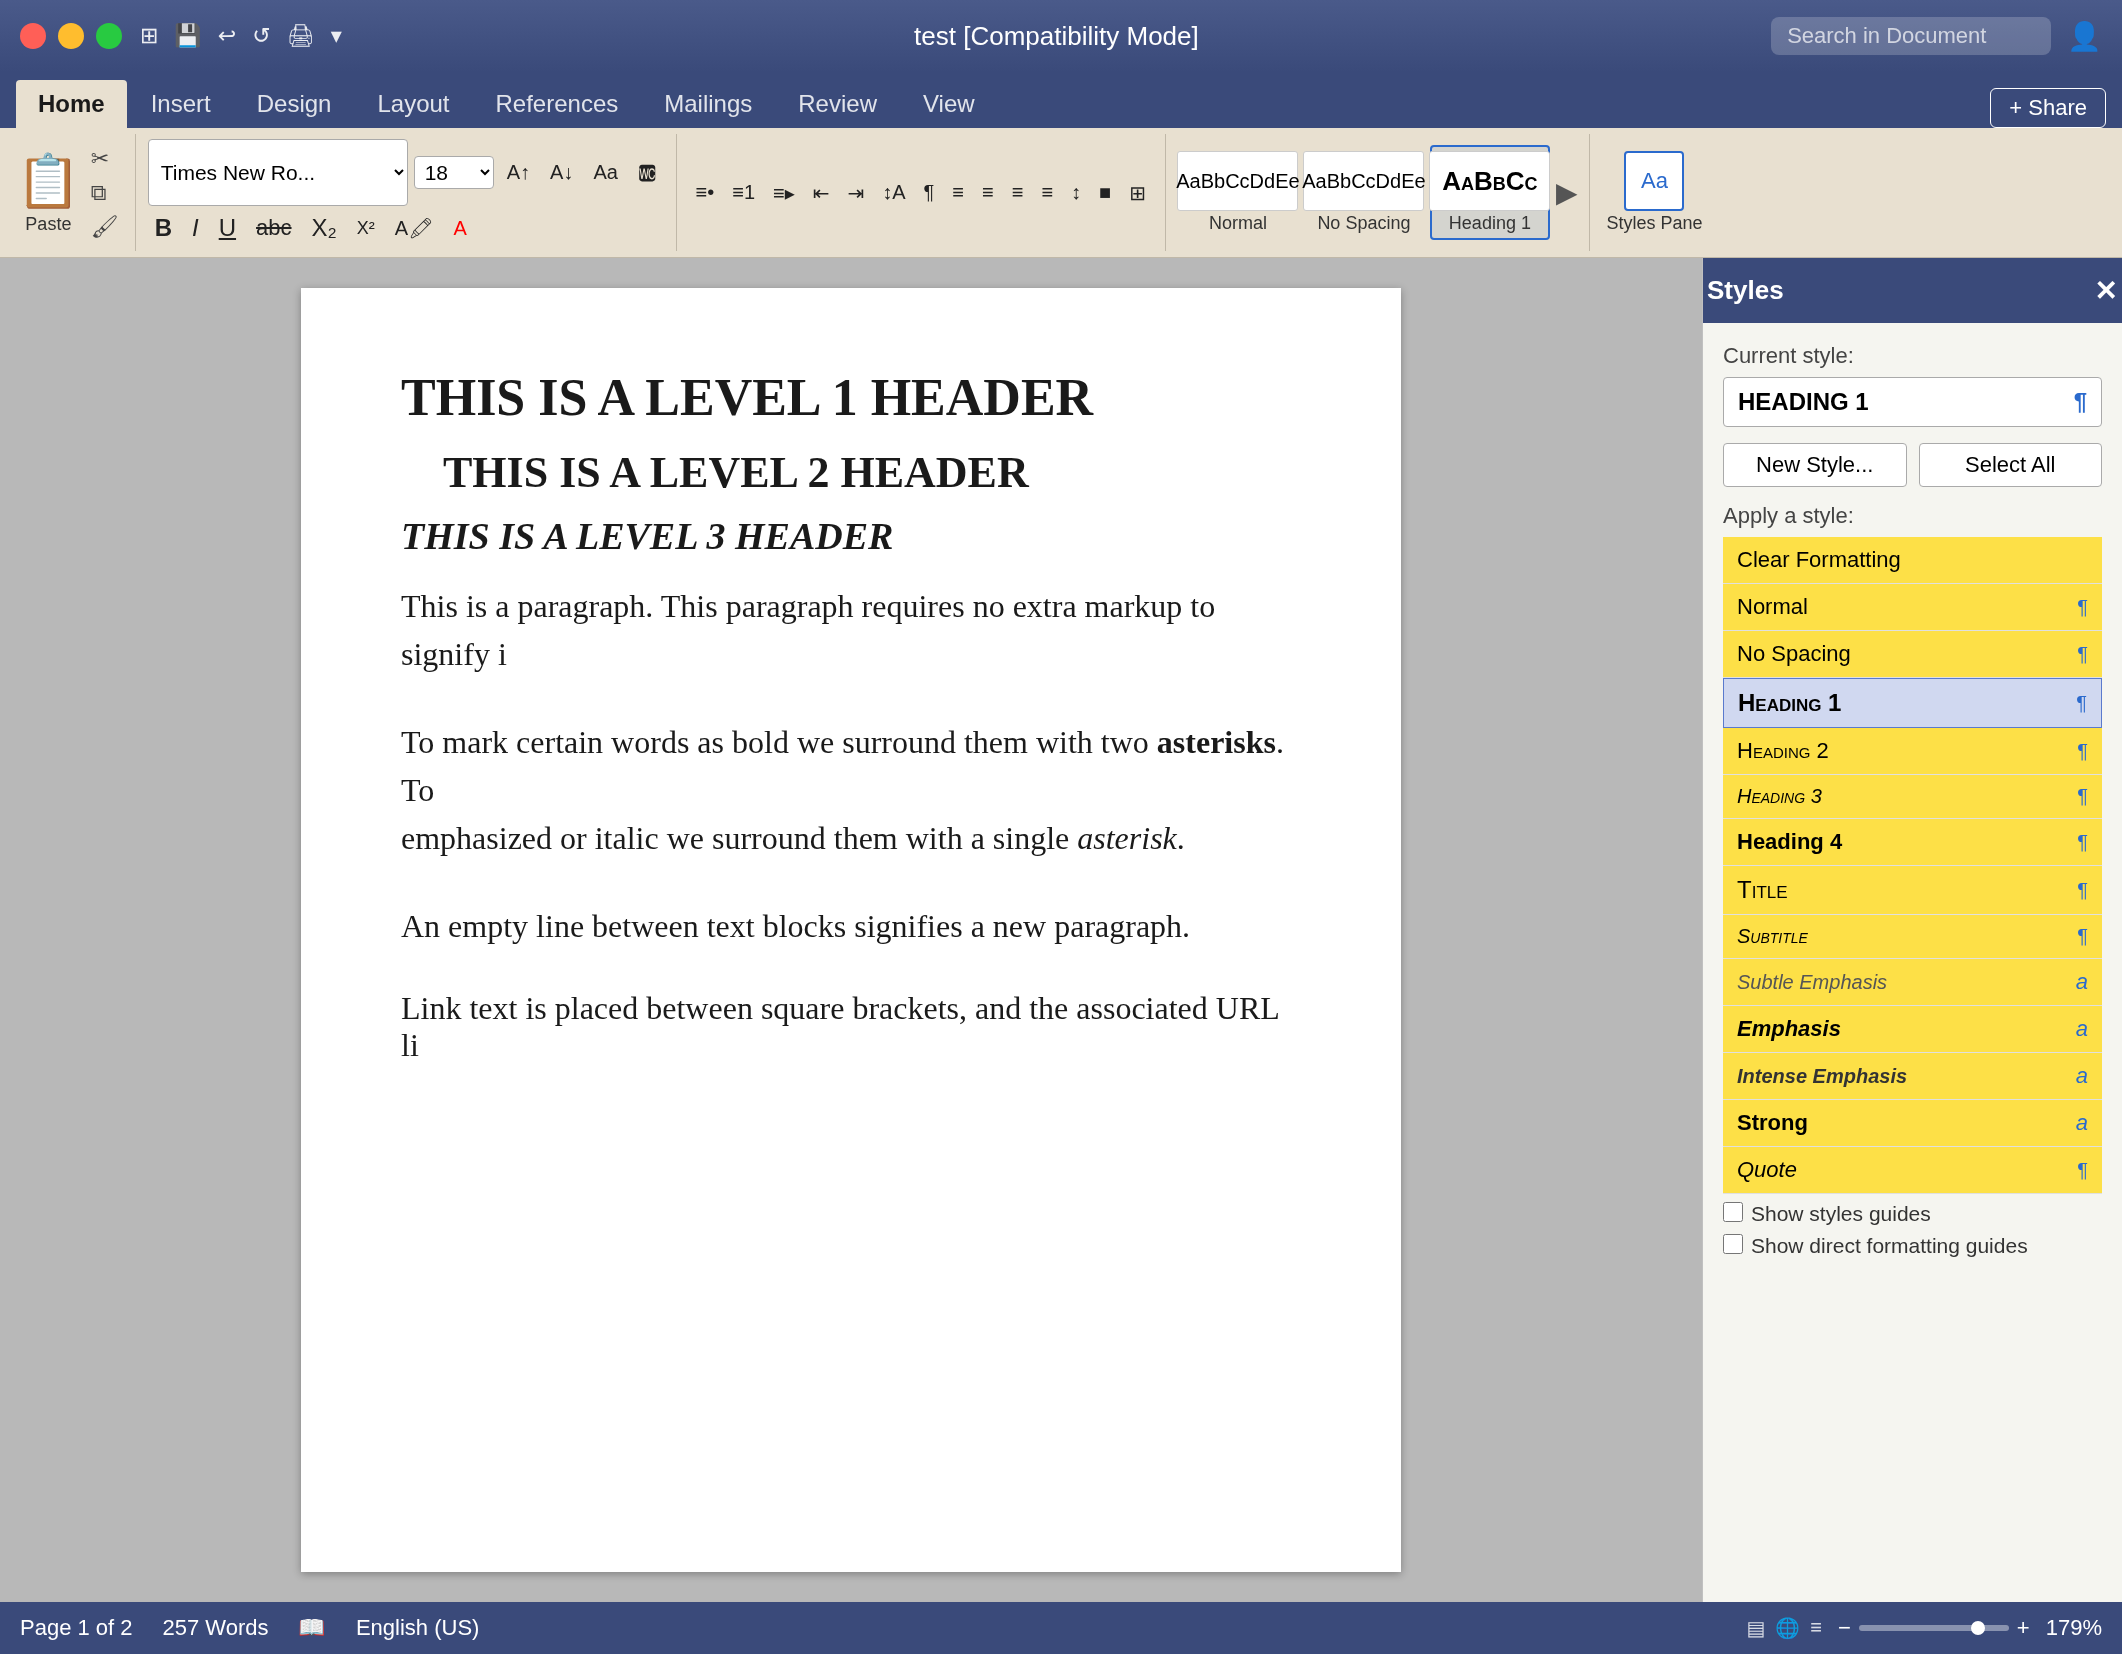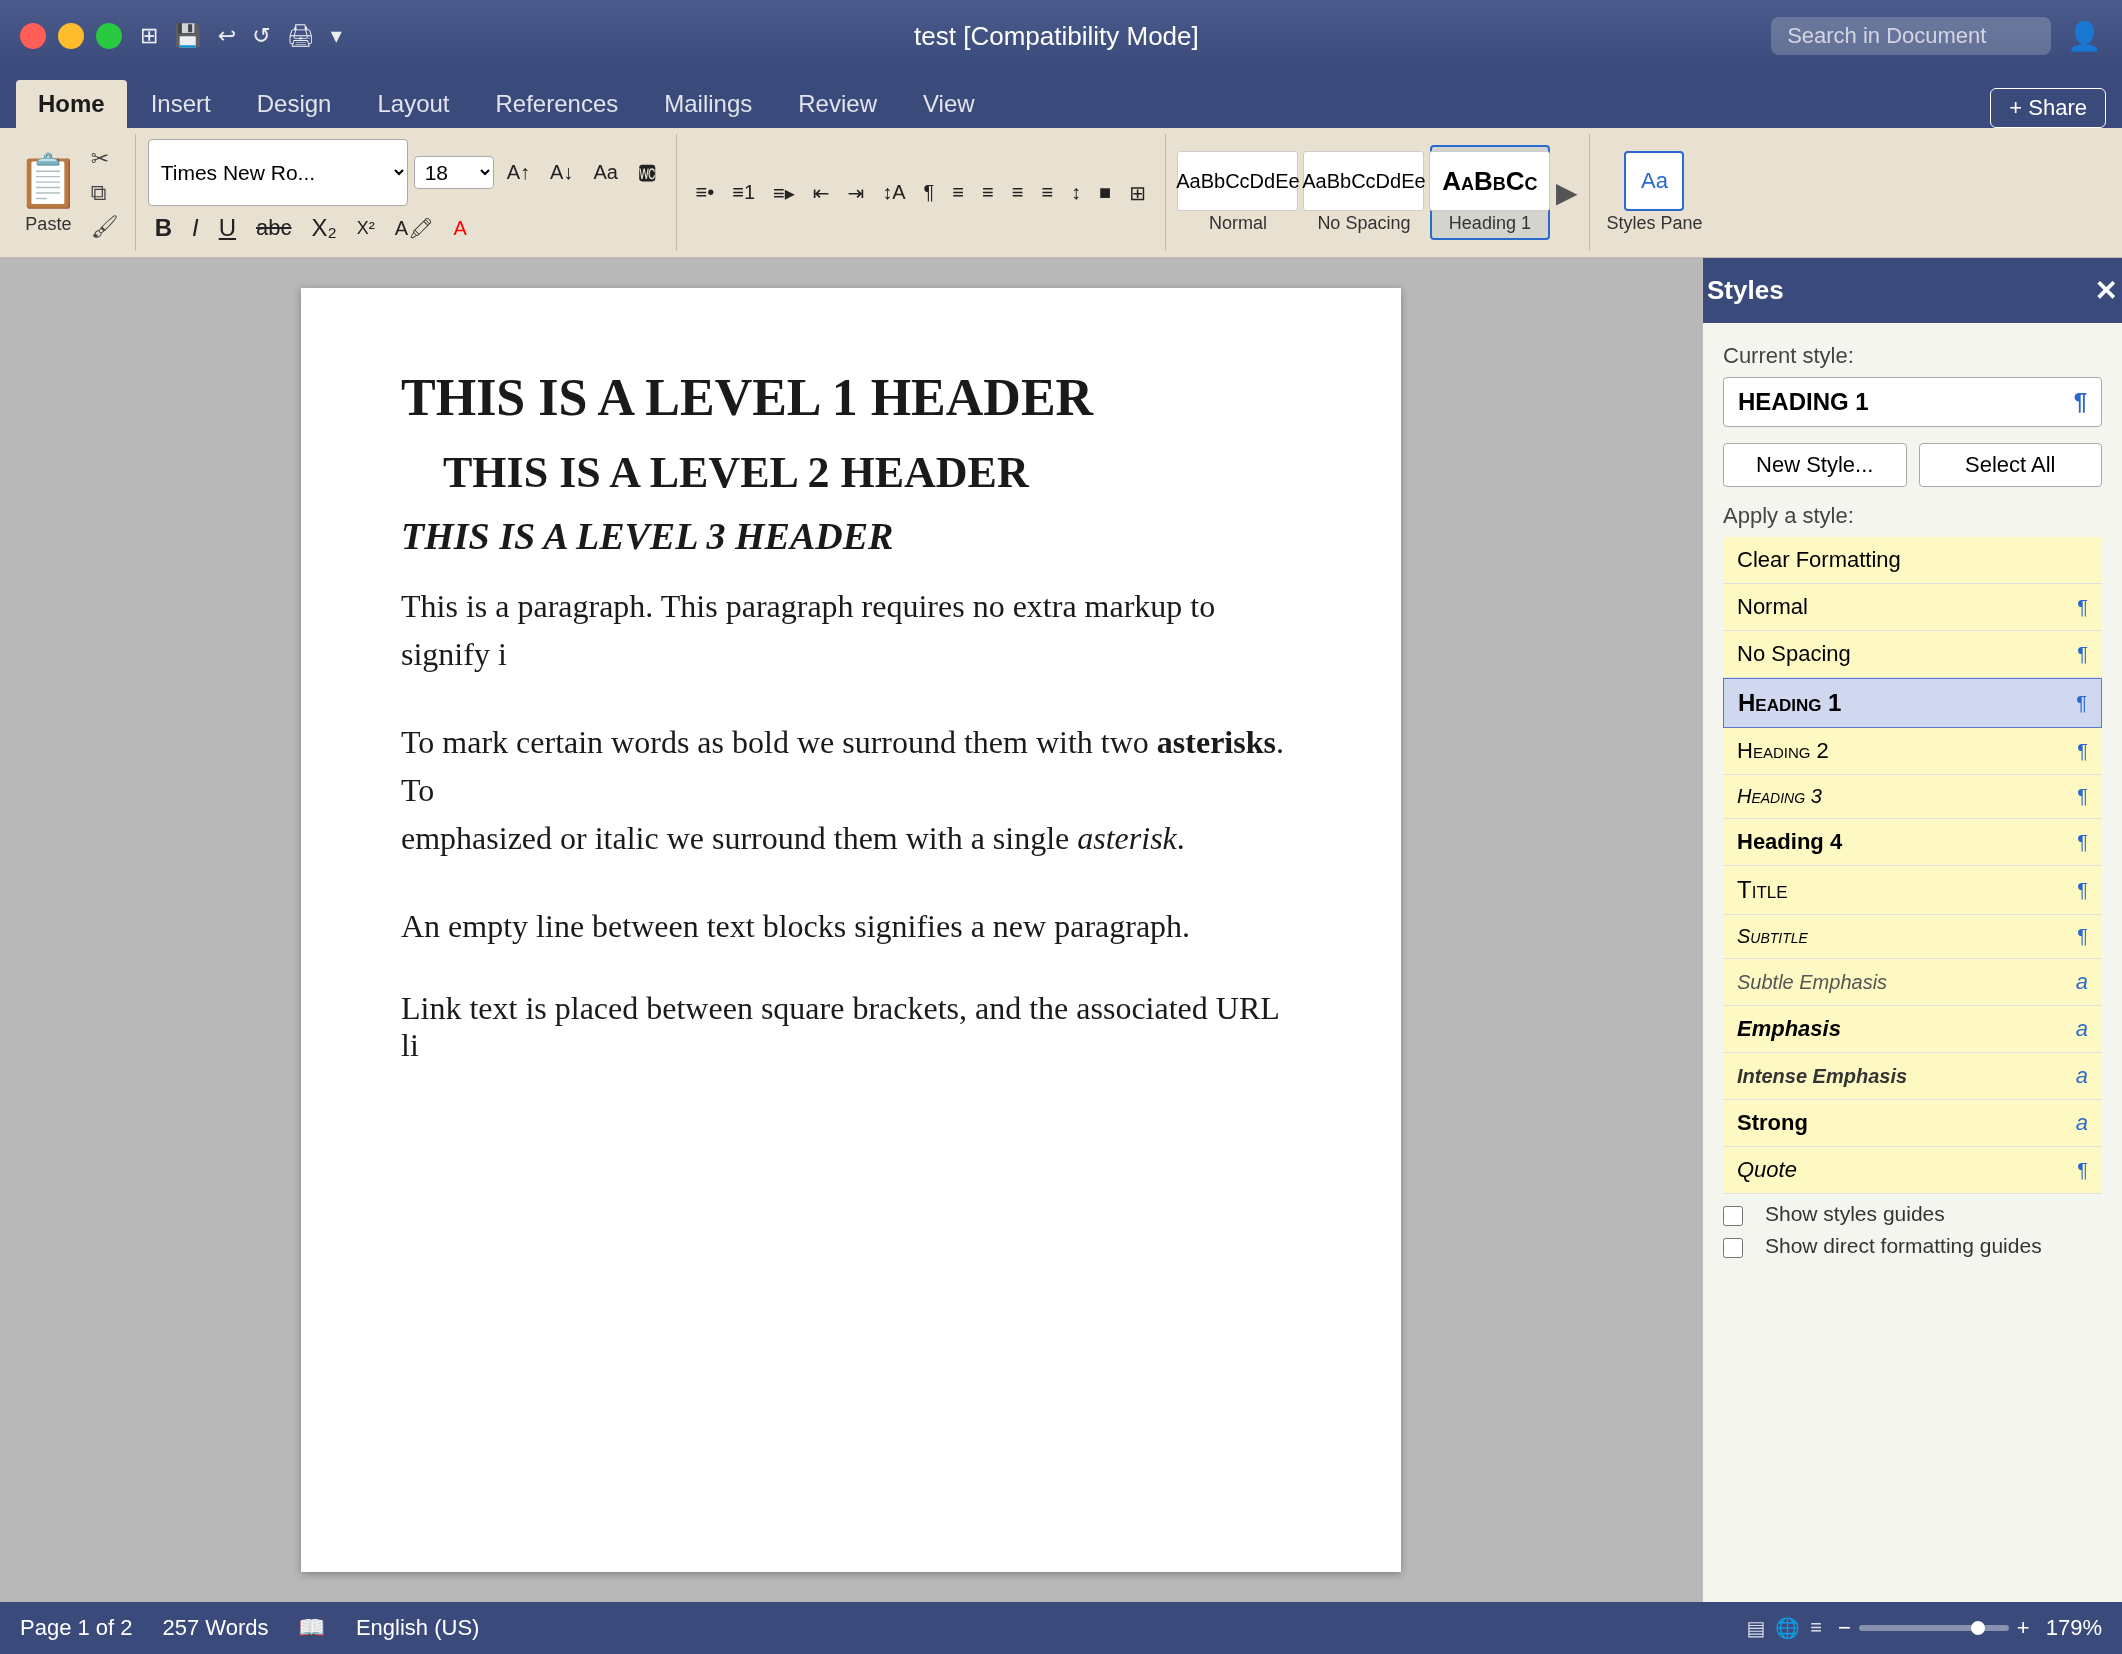--- a/index.html
+++ b/index.html
@@ -250,21 +250,21 @@
     .apply-style-label { font-size: 22px; color: #444; margin-bottom: 8px; }
     .style-list { display: flex; flex-direction: column; gap: 0; }
     .style-item {
       padding: 10px 14px;
       font-size: 22px;
       cursor: pointer;
       display: flex;
       align-items: center;
       justify-content: space-between;
       border-bottom: 1px solid #e0e0e0;
-      background: #fef9c3;
+      background: #fde047;
     }
     .style-item.selected { background: #d0d8f0; border: 1px solid #5a7acd; }
     .style-item-marker { color: #2a6acd; font-size: 20px; }
     .style-item-marker-a { color: #2a6acd; font-size: 22px; font-style: italic; }
     .style-heading1 { font-variant: small-caps; font-weight: bold; font-size: 24px; }
     .style-heading2 { font-variant: small-caps; font-size: 22px; }
     .style-heading3 { font-variant: small-caps; font-style: italic; font-size: 20px; }
     .style-heading4 { font-weight: bold; font-size: 22px; }
     .style-title { font-variant: small-caps; font-size: 24px; }
     .style-subtitle { font-variant: small-caps; font-style: italic; font-size: 20px; }
@@ -276,21 +276,21 @@
     .list-row { display: flex; align-items: center; gap: 10px; margin-top: 12px; margin-bottom: 8px; }
     .list-label { font-size: 22px; color: #333; }
     .list-select {
       flex: 1;
       border: 1px solid #aaa;
       border-radius: 4px;
       padding: 6px 10px;
       font-size: 21px;
       background: white;
     }
-    .checkbox-row { display: flex; align-items: flex-end; gap: 22px; margin-top: 8px; }
+    .checkbox-row { display: flex; align-items: flex-start; gap: 8px; margin-top: 8px; }
     .checkbox-row input { width: 20px; height: 20px; }
     .checkbox-row label { font-size: 21px; color: #333; }
 
     
     .statusbar {
       background: #3a4a7a;
       height: 52px;
       display: flex;
       align-items: center;
       padding: 0 20px;

